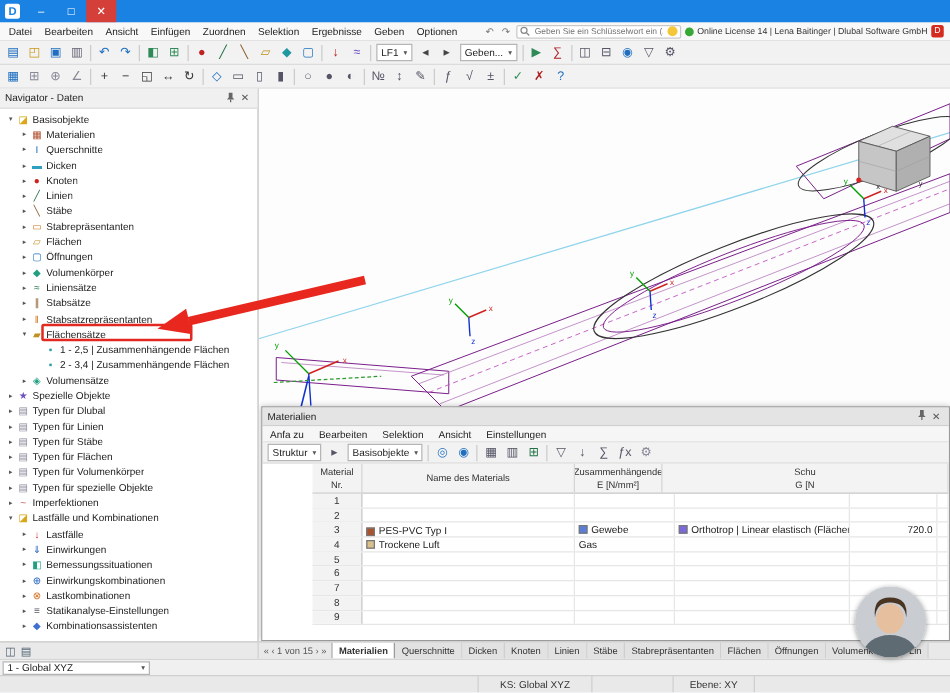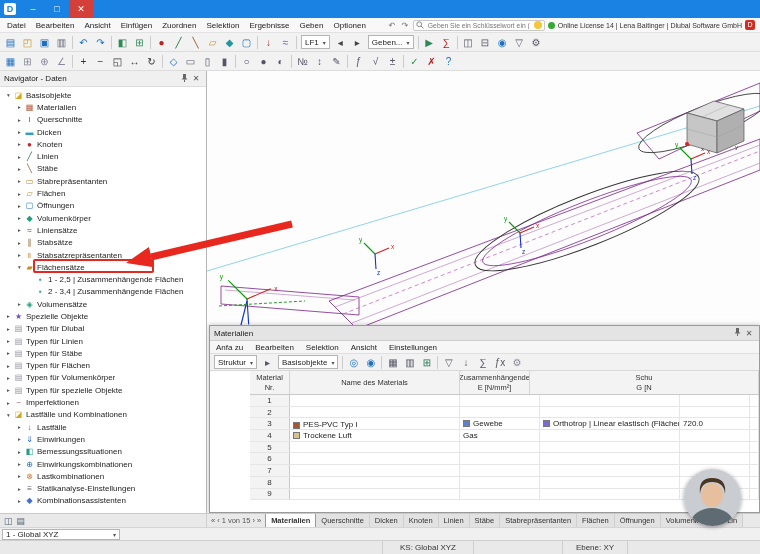--- a/index.html
+++ b/index.html
@@ -65,21 +65,21 @@
   .mp-menu-item { padding:0 6px; }
   .mp-toolbar { height:17px; display:flex; align-items:center; background:#f2f2f2;
     border-bottom:1px solid #d8d8d8; padding:0 2px; overflow:hidden; }
   .table-wrap { flex:1; background:#fff; overflow:hidden;padding-left:40px; }
   .thead { display:flex; background:#f3f3f3; border-bottom:1px solid #c9c9c9; height:24px; }
   .th { border-right:1px solid #d5d5d5; display:flex; flex-direction:column; align-items:center;
     justify-content:center; font-size:7.5px; color:#333; line-height:1.25; overflow:hidden; }
   .trow { display:flex; height:11.7px; border-bottom:1px solid #e6e6e6; font-size:8px; }
   .td { border-right:1px solid #e6e6e6; display:flex; align-items:center; padding:0 3px; overflow:hidden; white-space:nowrap; }
   .td.nr { justify-content:center; background:#f3f3f3; color:#333; border-right:1px solid #c9c9c9; }
-  .td.num { }
+  .td.num { justify-content:flex-end; }
   .swatch { width:7px; height:7px; border:1px solid #777; margin-right:3px; flex:none; }
   
   .tabrow { position:absolute; top:513px; left:0; width:760px; height:14px; background:#e9e9e9;
     border-top:1px solid #c9c9c9; display:flex; align-items:center; font-size:7.5px; overflow:hidden; }
   .corner-icons { width:207px; display:flex; align-items:center; gap:4px; padding:0 4px;
     border-right:1px solid #cfcfcf; height:100%; color:#567; font-size:9px; flex:none; }
   .tabnav { display:flex; align-items:center; gap:2px; padding:0 4px; color:#555; flex:none; }
   .tabs { display:flex; height:100%; align-items:stretch; overflow:hidden; }
   .tab { line-height:13px; padding:0 5px; border-right:1px solid #cfcfcf; color:#333;
     background:#e2e2e2; white-space:nowrap; flex:none; }
@@ -728,21 +728,21 @@
 
 <div class="status1">
   <span class="cs-combo">
     <span>1 - Global XYZ</span>
     <span class="hdr-spacer"></span>
     <span class="combo-arrow">▾</span>
   </span>
 </div>
 <div class="status2">
   <span class="s2cell" style="left:382px;width:92px">KS: Global XYZ</span>
-  <span class="s2cell" style="left:562px;width:66px">Ebene: XY</span>
+  <span class="s2cell" style="left:538px;width:66px">Ebene: XY</span>
 </div>
 
 <div class="red-box"></div>
 <svg class="arrow-svg" width="760" height="554" viewBox="0 0 760 554">
   <line x1="292" y1="224" x2="151" y2="257" stroke="#e8281e" stroke-width="7"></line>
   <polygon points="126,263 148.9,246.9 153.7,267.3" fill="#e8281e"></polygon>
 </svg>
 
 <div class="avatar">
   <svg width="57" height="57" viewBox="0 0 57 57">

